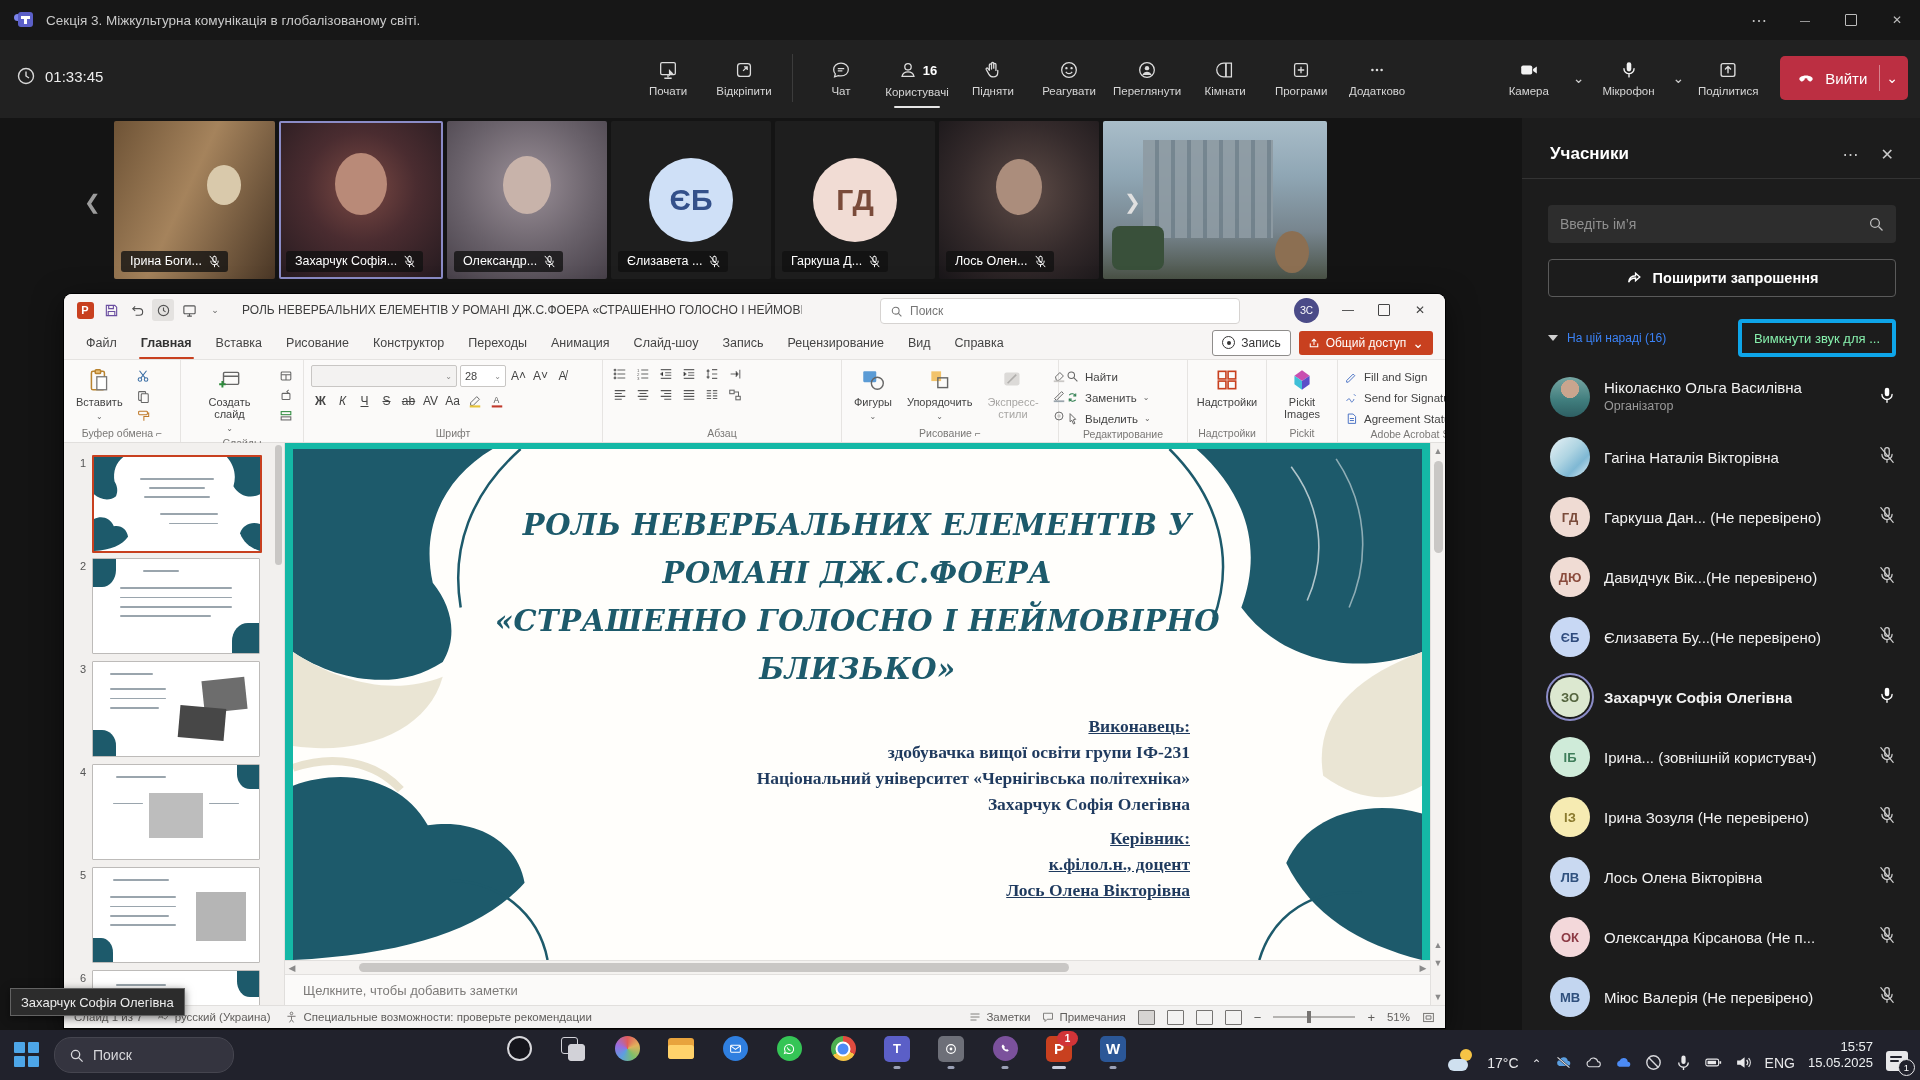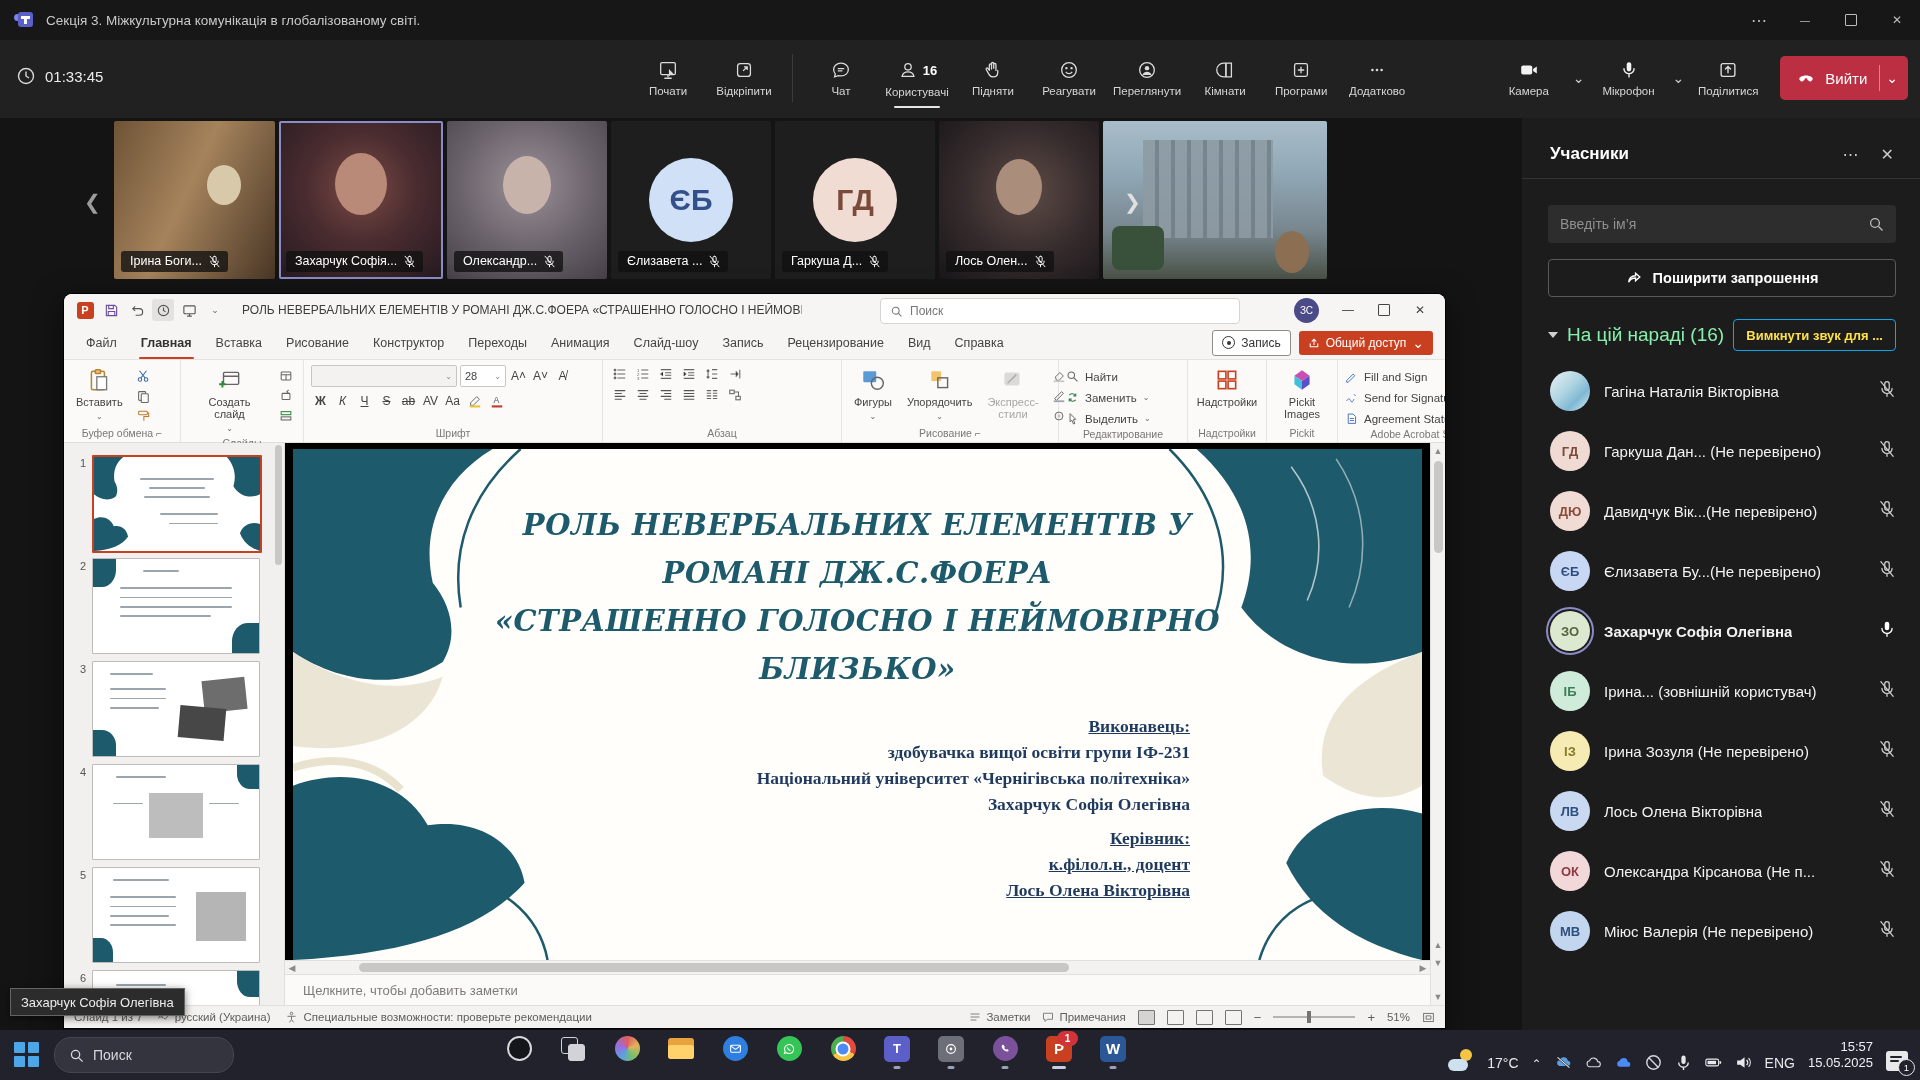--- a/index.html
+++ b/index.html
@@ -90,21 +90,21 @@
   .ppt-main{flex:1;display:flex;min-height:0;}
   .thumbs{width:220px;background:#f2f0ee;flex:none;position:relative;overflow:hidden;border-right:1px solid #e0dedc;}
   .thumb-row{position:absolute;left:0;width:208px;display:flex;gap:6px;}
   .tnum{width:22px;text-align:right;font-size:11px;color:#555;padding-top:2px;flex:none;}
   .thumb{width:166px;height:94px;background:#fff;border:1px solid #bdbbb9;border-radius:1px;position:relative;overflow:hidden;flex:none;}
   .thumb.sel{border:2px solid #C8401F;}
   .tline{position:absolute;background:#9aa5ad;height:2px;border-radius:1px;}
   .tphoto{position:absolute;background:#6d6d6d;}
   .thumb-scroll{position:absolute;right:2px;top:2px;width:7px;height:120px;background:#c9c7c5;border-radius:4px;}
   .editor{flex:1;display:flex;flex-direction:column;min-width:0;position:relative;}
-  .canvas{flex:1;background:#000000;position:relative;min-height:0;}
+  .canvas{flex:1;background:#14b8a6;position:relative;min-height:0;}
   .slide{position:absolute;left:8px;right:8px;top:6px;bottom:0;background:#fffefb;overflow:hidden;}
   .slide svg.deco{position:absolute;inset:0;width:100%;height:100%;}
   .slide-title{position:absolute;left:0;right:0;top:52px;text-align:center;font-family:"DejaVu Serif",serif;font-style:italic;font-weight:bold;font-size:29px;line-height:48px;color:#1D5A6B;letter-spacing:.5px;}
   .slide-block{position:absolute;right:232px;text-align:right;font-family:"Liberation Serif",serif;font-weight:bold;font-size:17.5px;line-height:26px;color:#1F3A5E;}
   .sb1{top:264px;} .sb2{top:376px;}
   .u{text-decoration:underline;}
   .hscroll{height:13px;background:#f4f2f0;border-top:1px solid #e2e0de;display:flex;align-items:center;flex:none;}
   .hthumb{height:9px;background:#c9c7c5;border-radius:5px;width:62%;margin-left:60px;}
   .harrow{width:14px;color:#8a8a8a;font-size:9px;text-align:center;}
   .notes{height:30px;background:#fbfaf9;border-top:1px solid #e2e0de;display:flex;align-items:center;padding-left:18px;font-size:13px;color:#7d7b79;flex:none;}
@@ -122,22 +122,22 @@
   .panel{position:absolute;left:1522px;top:118px;width:398px;height:912px;background:#1c1c1c;color:#fff;}
   .panel-head{display:flex;align-items:center;padding:26px 26px 14px 28px;border-bottom:1px solid #333;}
   .panel-title{font-size:17px;font-weight:bold;}
   .panel-head .sp{margin-left:auto;display:flex;gap:22px;color:#c9c9c9;}
   .psearch{margin:26px 24px 0 26px;height:38px;background:#2d2d2d;border-radius:4px;display:flex;align-items:center;padding:0 12px;color:#8f8f8f;font-size:14px;}
   .psearch svg{margin-left:auto;width:16px;height:16px;}
   .invite{margin:16px 24px 0 26px;height:36px;border:1px solid #5a5a5a;border-radius:4px;display:flex;align-items:center;justify-content:center;gap:10px;font-size:14.5px;font-weight:bold;color:#fff;}
   .invite svg{width:17px;height:17px;}
   .sect{margin:22px 24px 0 26px;display:flex;align-items:center;}
   .sect .tri{width:0;height:0;border-left:5px solid transparent;border-right:5px solid transparent;border-top:6px solid #cfcfcf;margin-right:9px;}
-  .sect .lbl{font-size:19px;color:#86efac;}
-  .muteall{margin-left:auto;height:30px;border:1px solid #0ea5e9;border-radius:4px;display:flex;align-items:center;padding:0 12px;font-size:13px;font-weight:bold;color:#fde047;}
+  .sect .lbl{font-size:12px;color:#3b82f6;}
+  .muteall{margin-left:auto;height:30px;border:4px solid #0ea5e9;border-radius:4px;display:flex;align-items:center;padding:0 12px;font-size:13px;font-weight:normal;color:#86efac;}
   .plist{margin-top:10px;}
   .prow{height:60px;display:flex;align-items:center;padding:0 24px 0 28px;gap:14px;}
   .pavatar{width:40px;height:40px;border-radius:50%;display:flex;align-items:center;justify-content:center;font-size:13px;font-weight:bold;flex:none;position:relative;}
   .pavatar.ring::after{content:"";position:absolute;inset:-4px;border:2.5px solid #8B8CC7;border-radius:50%;}
   .pname{font-size:15px;color:#f2f2f2;line-height:19px;min-width:0;white-space:nowrap;overflow:hidden;}
   .pname .sub{font-size:12.5px;color:#9a9a9a;}
   .pname.bold{font-weight:bold;}
   .pmic{margin-left:auto;flex:none;}
   .pmic svg{width:18px;height:18px;}
   .av-photo1{background:radial-gradient(circle at 50% 30%,#caa58e 0 26%,transparent 27%),linear-gradient(180deg,#77a7a4 0%,#3f7c7c 60%,#2e5f63 100%);}
@@ -1128,20 +1128,33 @@
     <div class="sect">
       <span class="tri"></span>
       <span class="lbl">На цій нараді (16)</span>
       <span class="muteall">
           <span>Вимкнути звук для ...</span>
         </span>
     </div>
 
     <div class="plist">
       <div class="prow">
+        <span class="pavatar av-photo1"></span>
+        <span class="pname">
+            <div>Ніколаєнко Ольга Василівна</div>
+            <div class="sub">Організатор</div>
+          </span>
+        <span class="pmic"><svg viewBox="0 0 16 16">
+              <rect x="6" y="1.5" width="4" height="7.5" rx="2" fill="#fff"></rect>
+              <g fill="none" stroke="#fff" stroke-width="1.2" stroke-linecap="round">
+                <path d="M3.5 7.5a4.5 4.5 0 0 0 9 0M8 12v2.5"></path>
+              </g>
+            </svg></span>
+      </div>
+      <div class="prow">
         <span class="pavatar av-photo2"></span>
         <span class="pname">Гагіна Наталія Вікторівна</span>
         <span class="pmic"><svg viewBox="0 0 16 16">
               <g fill="none" stroke="#d0d0d0" stroke-width="1.1" stroke-linecap="round">
                 <rect x="6" y="1.5" width="4" height="7.5" rx="2"></rect>
                 <path d="M3.5 7.5a4.5 4.5 0 0 0 9 0M8 12v2.5M2.5 1.5l11 13"></path>
               </g>
             </svg></span>
       </div>
       <div class="prow">

